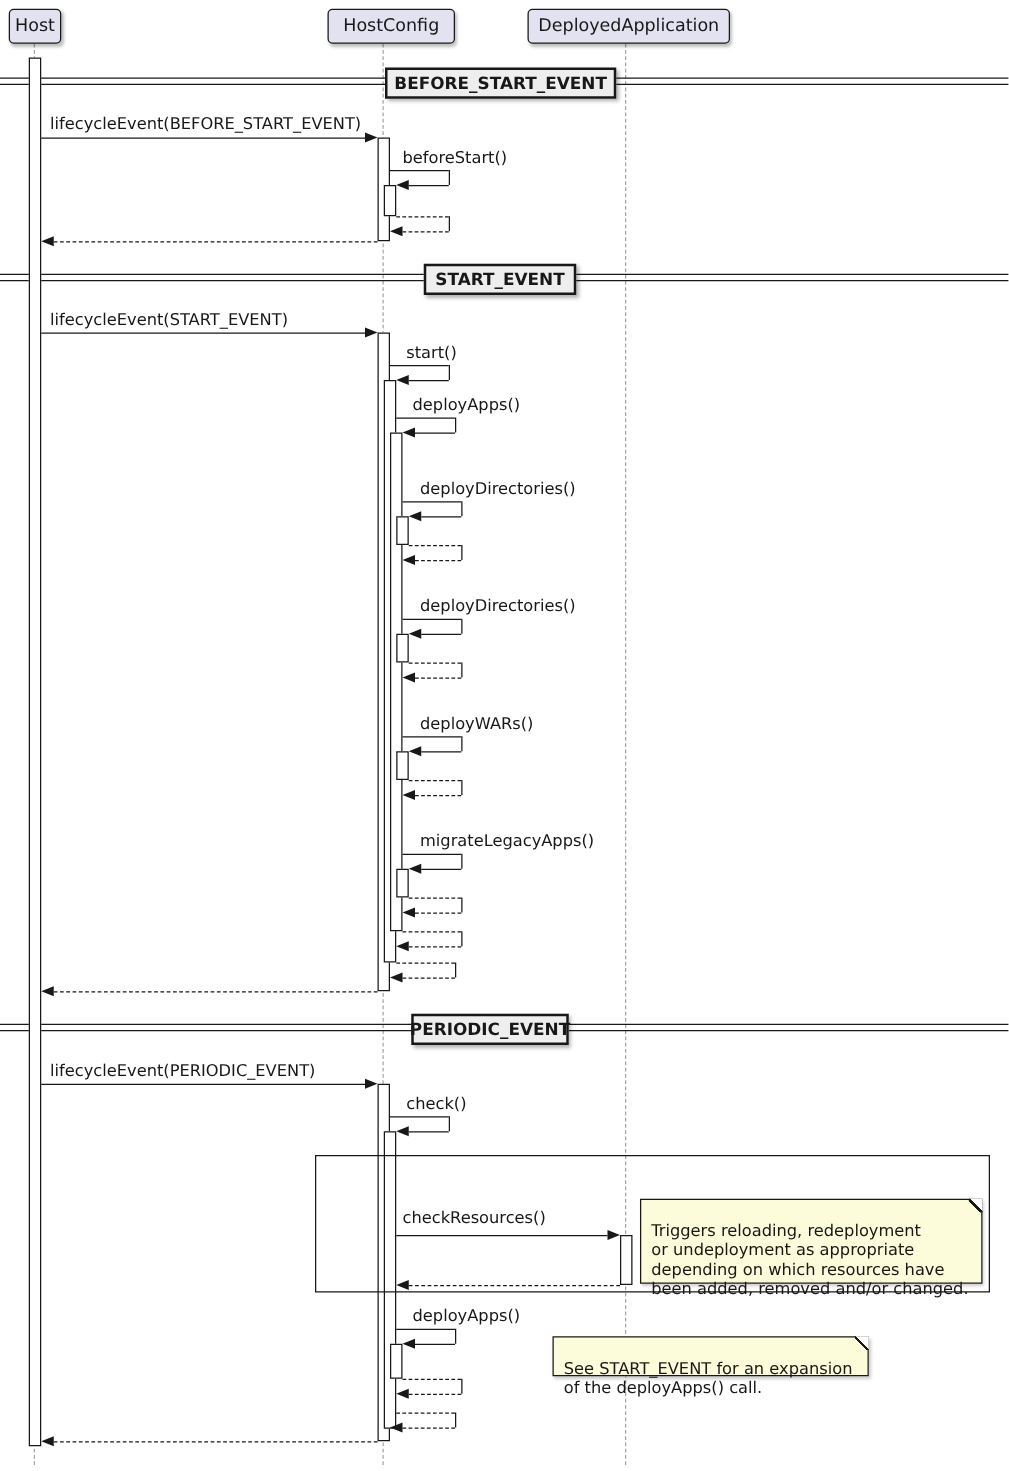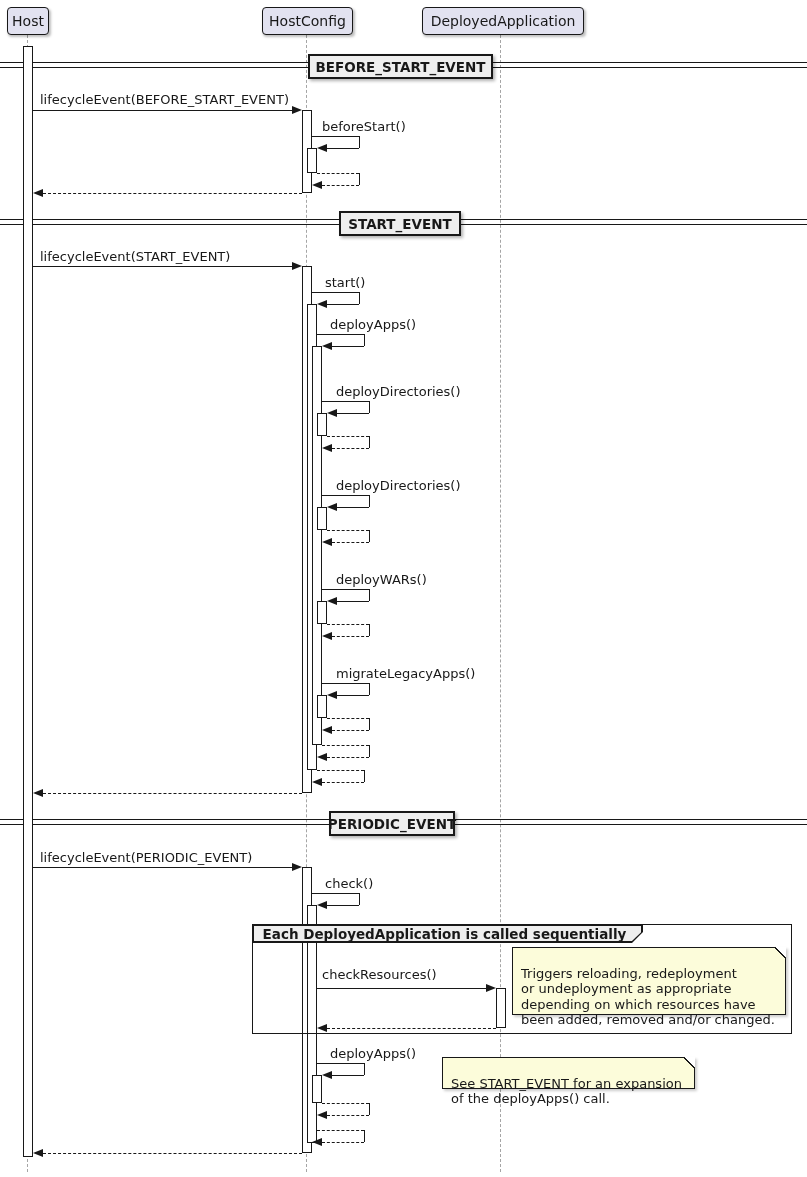--- a/index.html
+++ b/index.html
@@ -25,35 +25,35 @@
   .msg-label{position:absolute;font-size:13px;white-space:nowrap;}
   .frame{position:absolute;border:1.7px solid #181818;box-sizing:border-box;}
   .tab-outer{position:absolute;background:#181818;
              clip-path:polygon(0 0,100% 0,100% 42%,calc(100% - 11px) 100%,0 100%);}
   .tab-inner{position:absolute;left:1.6px;top:1.6px;right:1.6px;bottom:1.6px;background:#EEEEEE;
              clip-path:polygon(0 0,100% 0,100% 40%,calc(100% - 10px) 100%,0 100%);
              display:flex;align-items:center;padding-left:9px;font-weight:bold;font-size:13.5px;
              box-sizing:border-box;}
   .note{position:absolute;background:#FCFCDA;border:1.2px solid #181818;box-sizing:border-box;
         font-size:13px;line-height:15.6px;padding:2px 8px;white-space:pre-line;
-        box-shadow:1.5px 2px 2.5px rgba(0,0,0,.2);}
+        box-shadow:1.5px 2px 2.5px rgba(0,0,0,.2);margin-top:12px;}
   .fold{position:absolute;top:-1px;right:-1px;width:11px;height:11px;
         background:linear-gradient(225deg,#ffffff 0%,#ffffff 46%,#181818 46%,#181818 58%,#FCFCDA 58%);}
 </style>
 </head>
 <body>
 
 <div class="diagram">
 
   <div class="lifeline" style="left:27px;top:35px;height:1137px"></div>
   <div class="lifeline" style="left:306px;top:35px;height:1137px"></div>
   <div class="lifeline" style="left:500px;top:35px;height:1137px"></div>
 
   <div class="participant" style="left:7px;width:42px">Host</div>
-  <div class="participant" style="left:262px;width:91px">HostConfig</div>
+  <div class="participant" style="left:262px;width:102px">HostConfig</div>
   <div class="participant" style="left:422px;width:162px">DeployedApplication</div>
 
   <div class="divider-line" style="top:62px"></div>
   <div class="divider-line" style="top:67px"></div>
   <div class="divider-box" style="left:308px;top:54px;width:185px">BEFORE_START_EVENT</div>
 
   <div class="divider-line" style="top:219px"></div>
   <div class="divider-line" style="top:224px"></div>
   <div class="divider-box" style="left:339px;top:211px;width:122px">START_EVENT</div>
 
@@ -201,23 +201,20 @@
   <div>
     <div class="msg-label" style="left:325px;top:876px">check()</div>
     <div class="hl" style="left:312px;top:893px;width:47px"></div>
     <div class="vl" style="left:359px;top:893px;height:12px"></div>
     <div class="hl" style="left:327px;top:905px;width:32px"></div>
     <div class="ah-l" style="left:317px;top:901px"></div>
   </div>
   <div class="act" style="left:307px;top:905px;height:238px"></div>
 
   <div class="frame" style="left:252px;top:924px;width:540px;height:110px"></div>
-  <div class="tab-outer" style="left:252px;top:924px;width:391px;height:19px">
-    <div class="tab-inner">Each DeployedApplication is called sequentially</div>
-  </div>
 
   <div>
     <div class="msg-label" style="left:322px;top:967px">checkResources()</div>
     <div class="hl" style="left:317px;top:988px;width:169px"></div>
     <div class="ah-r" style="left:486px;top:984px"></div>
   </div>
   <div class="act" style="left:496px;top:988px;height:40px"></div>
   <div>
     <div class="hl dash" style="left:327px;top:1028px;width:169px"></div>
     <div class="ah-l" style="left:317px;top:1024px"></div>

